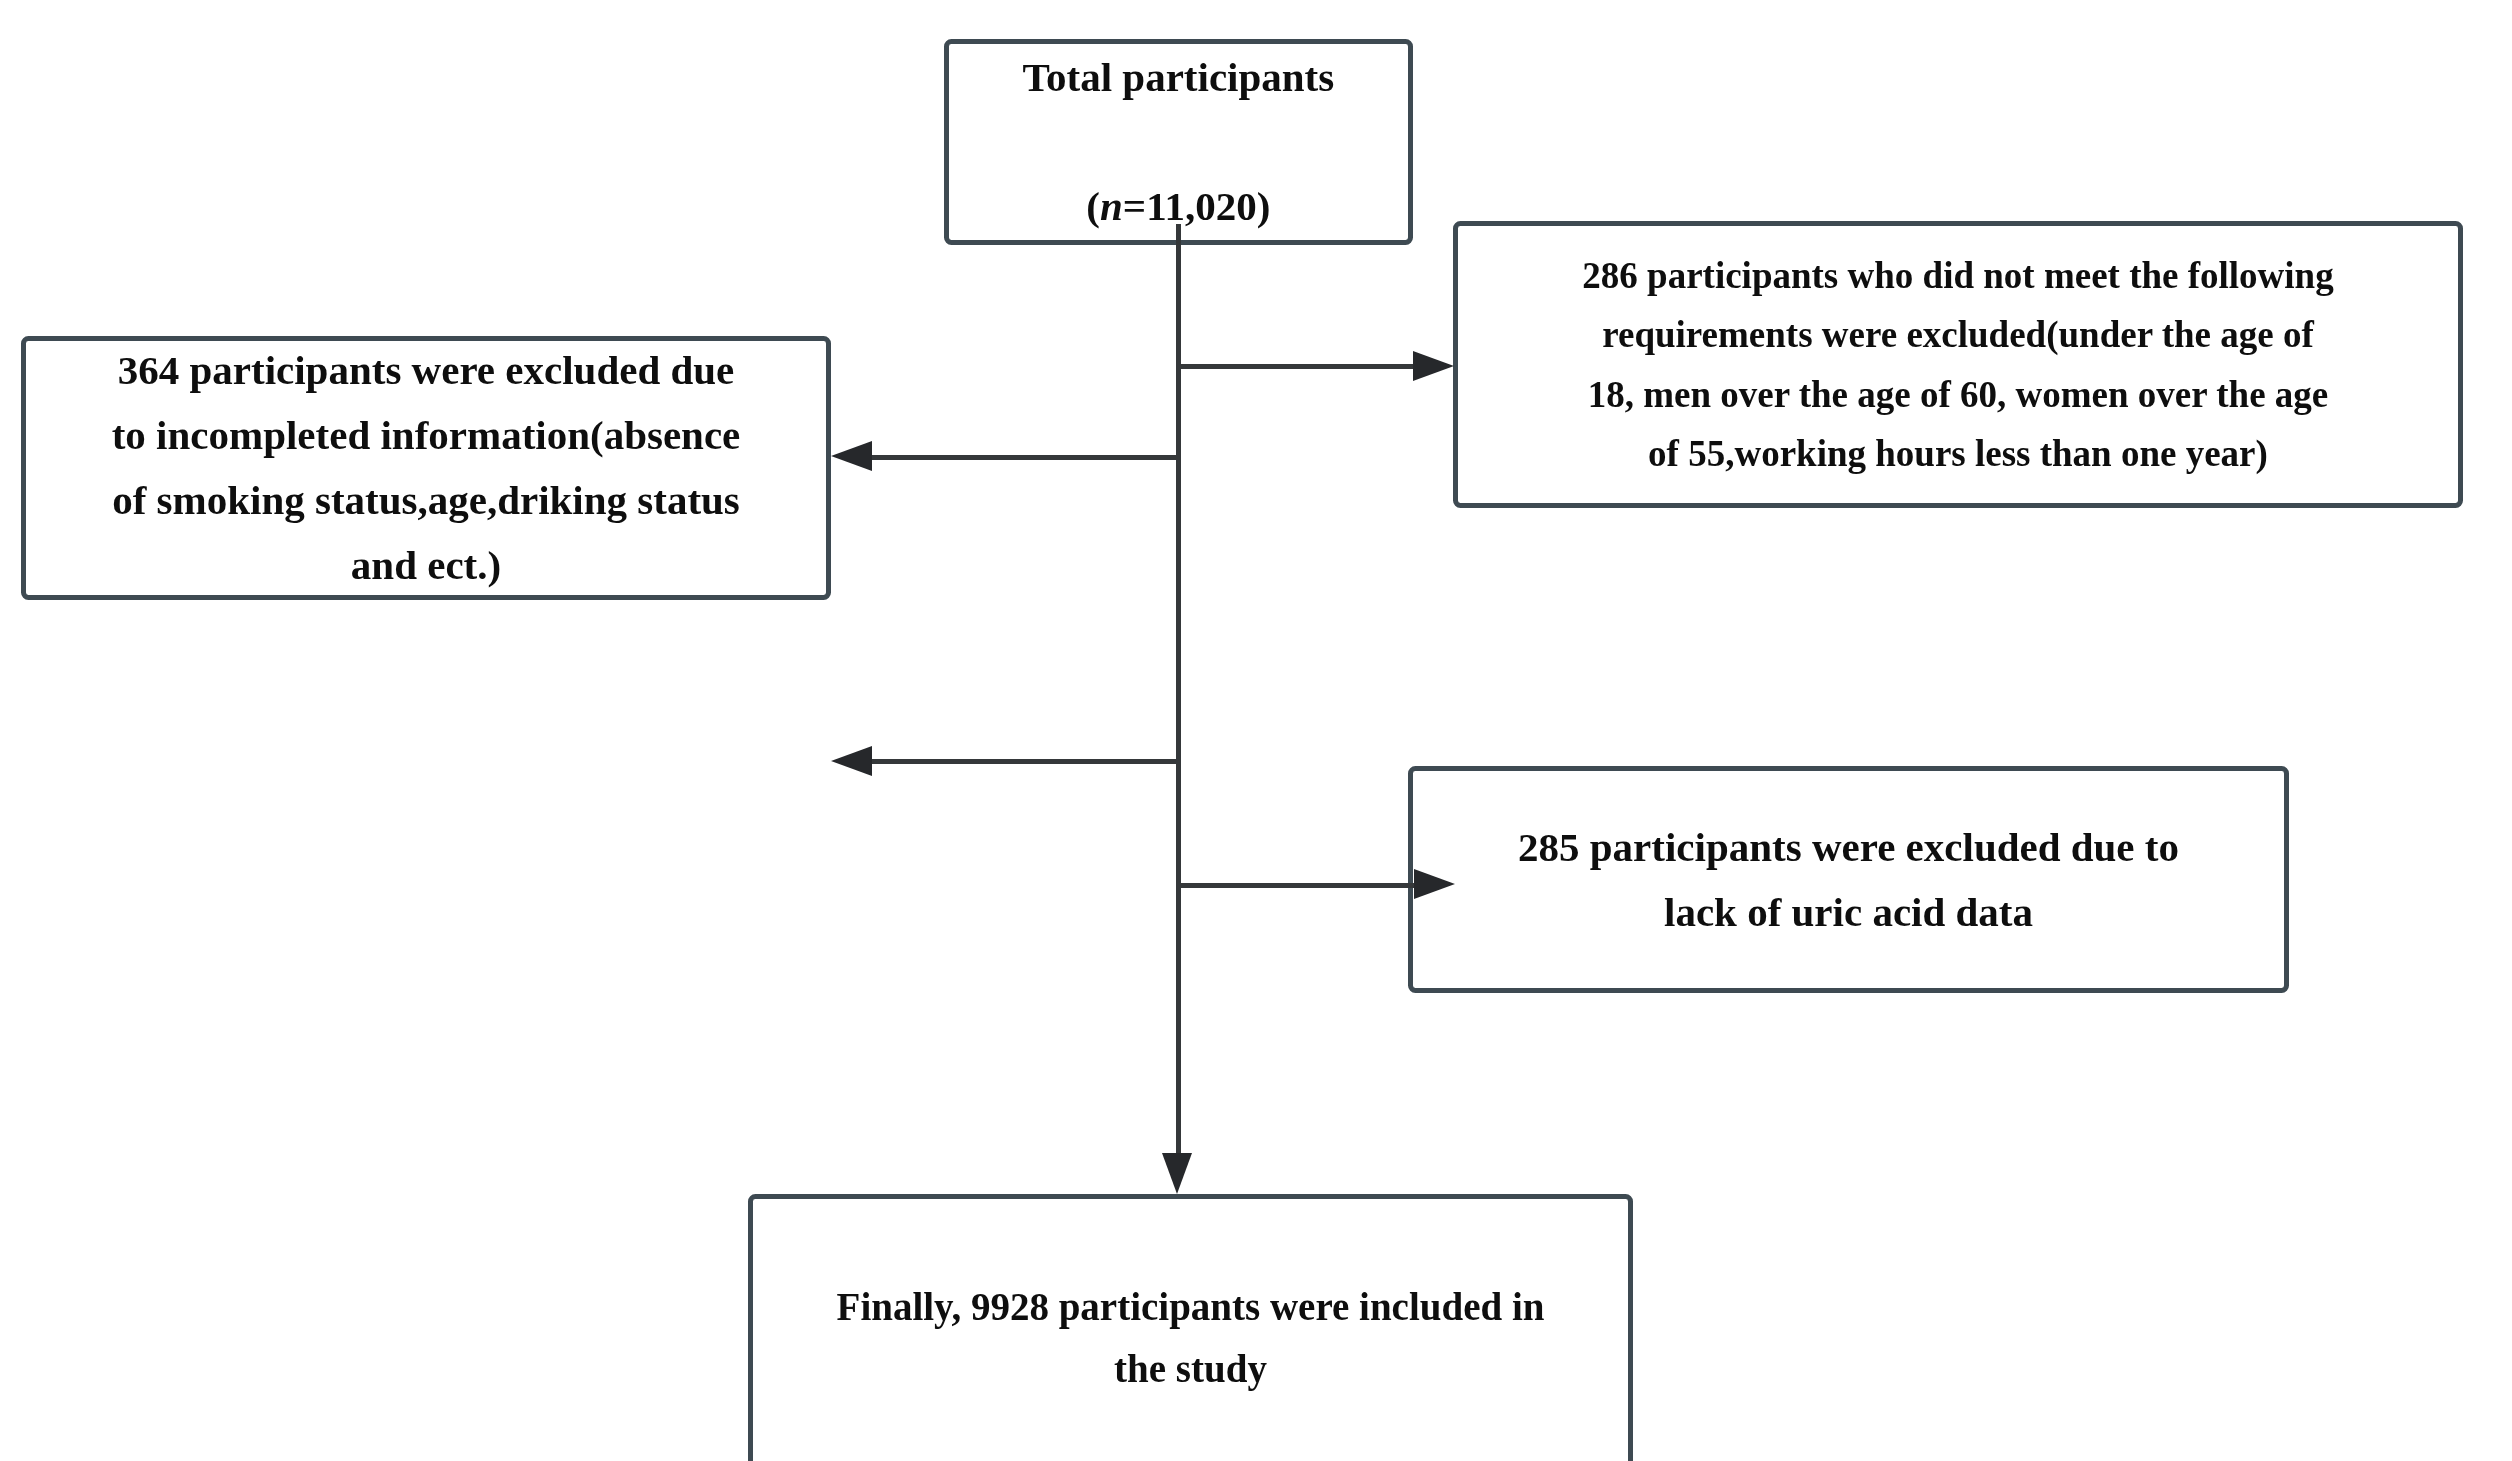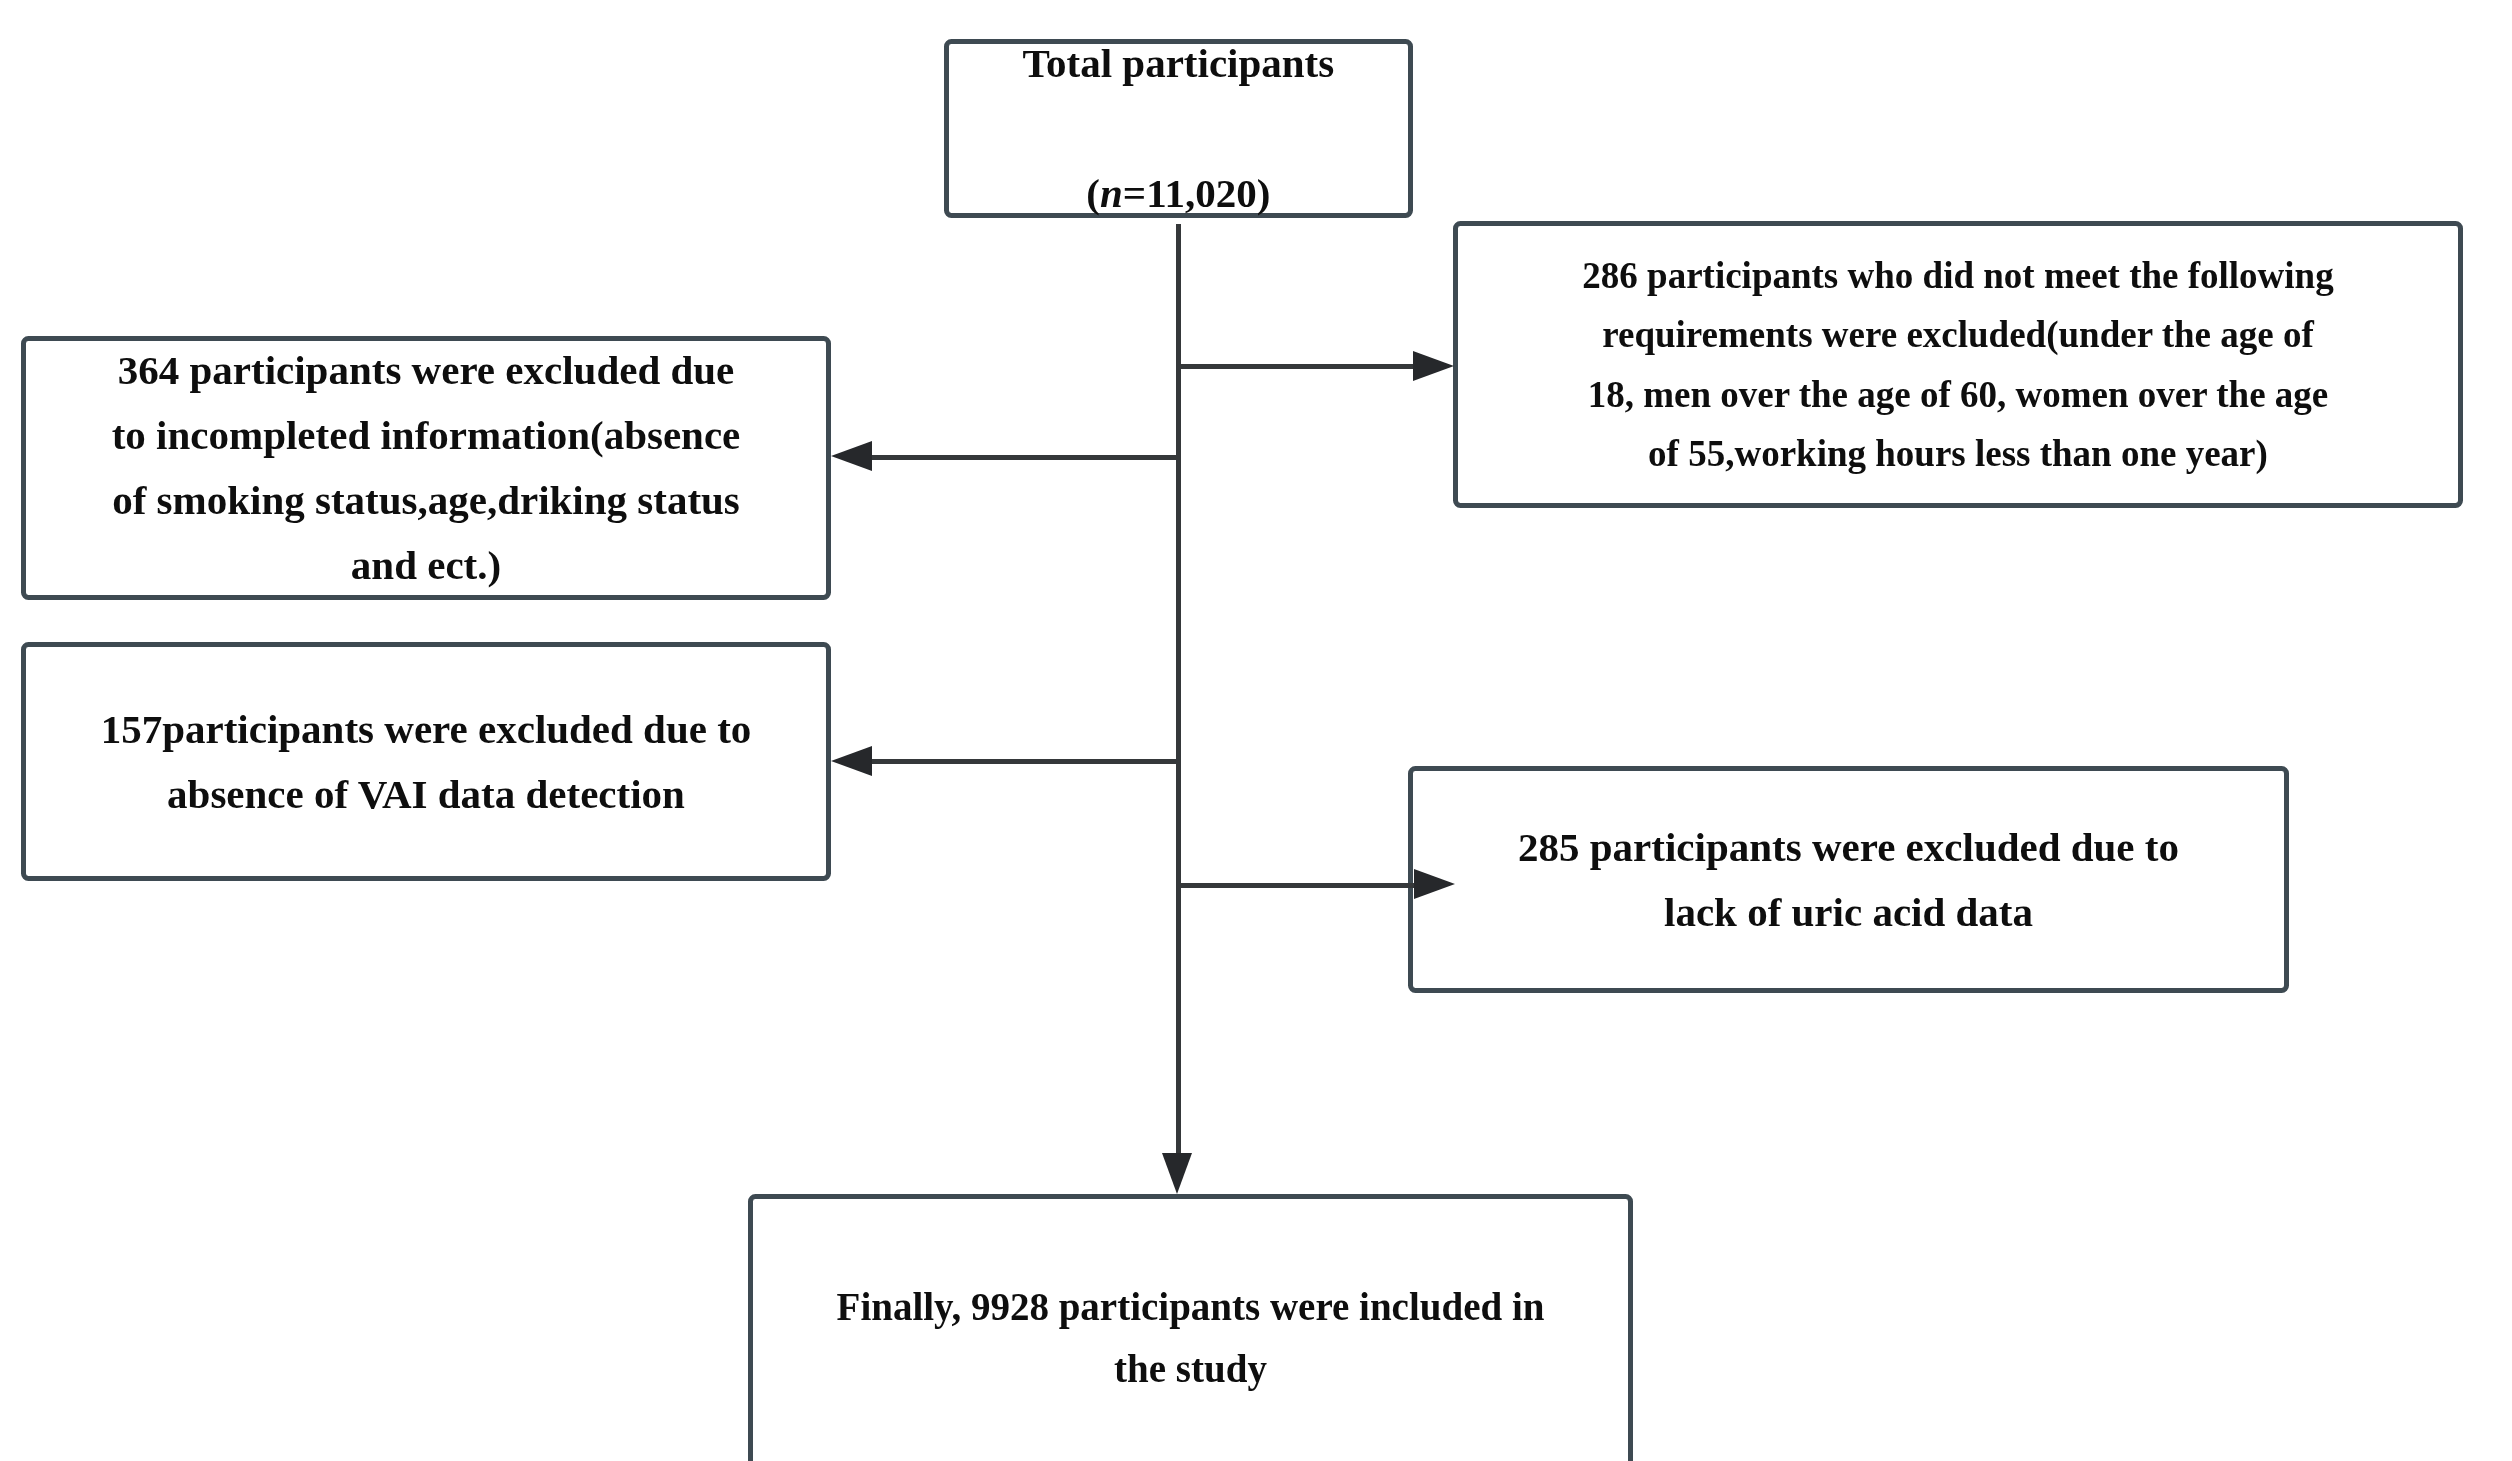--- a/index.html
+++ b/index.html
@@ -27,21 +27,21 @@
     padding: 0 13.3px;
     line-height: 1.58;
   }
   .vline, .hline { position: absolute; background: #35383a; }
   .tri { position: absolute; width: 0; height: 0; }
   .tri-right { border-top: 15.5px solid transparent; border-bottom: 15.5px solid transparent; border-left: 41px solid #26282b; }
   .tri-left  { border-top: 15.5px solid transparent; border-bottom: 15.5px solid transparent; border-right: 41px solid #26282b; }
   .tri-down  { border-left: 15.5px solid transparent; border-right: 15.5px solid transparent; border-top: 41px solid #26282b; }
   .it { font-style: italic; }
 
-  #box-total { left: 944px; top: 39px;  width: 469px;  height: 179px; font-size: 41px; padding-left: 13px; }
+  #box-total { left: 944px; top: 39px;  width: 469px;  height: 206px; font-size: 41px; padding-left: 13px; }
   #box-req   { left: 1453px; top: 221px; width: 1010px; height: 287px; font-size: 37px; line-height: 1.6; }
   #box-info  { left: 21px;   top: 328px; width: 810px; height: 264px; font-size: 41px; margin-top: 8px; }
   #box-vai   { left: 21px;   top: 642px; width: 810px; height: 239px; font-size: 41px; }
   #box-uric  { left: 1408px; top: 766px; width: 881px; height: 227px; font-size: 41px; }
   #box-final { left: 748px; top: 1194px; width: 885px; height: 288px; font-size: 39px; }
 
   #vline-main   { left: 1176px; top: 224px;  width: 5.2px;  height: 930px; }
   #hline-req    { left: 1178px; top: 364px;  width: 235px; height: 5.2px; }
   #hline-info   { left: 871px; top: 455px;  width: 307px; height: 5.2px; }
   #hline-vai    { left: 871px; top: 759px; width: 307px; height: 5.2px; }
@@ -71,24 +71,20 @@
 of 55,working hours less than one year)</div>
   </div>
 
   <div class="box" id="box-info">
     <div>364 participants were excluded due
 to incompleted information(absence
 of smoking status,age,driking status
 and ect.)</div>
   </div>
 
-  <div class="box" id="box-vai">
-    <div>157participants were excluded due to
-absence of VAI data detection</div>
-  </div>
 
   <div class="box" id="box-uric">
     <div>285 participants were excluded due to
 lack of uric acid data</div>
   </div>
 
   <div class="box" id="box-final">
     <div>Finally, 9928 participants were included in
 the study</div>
   </div>

